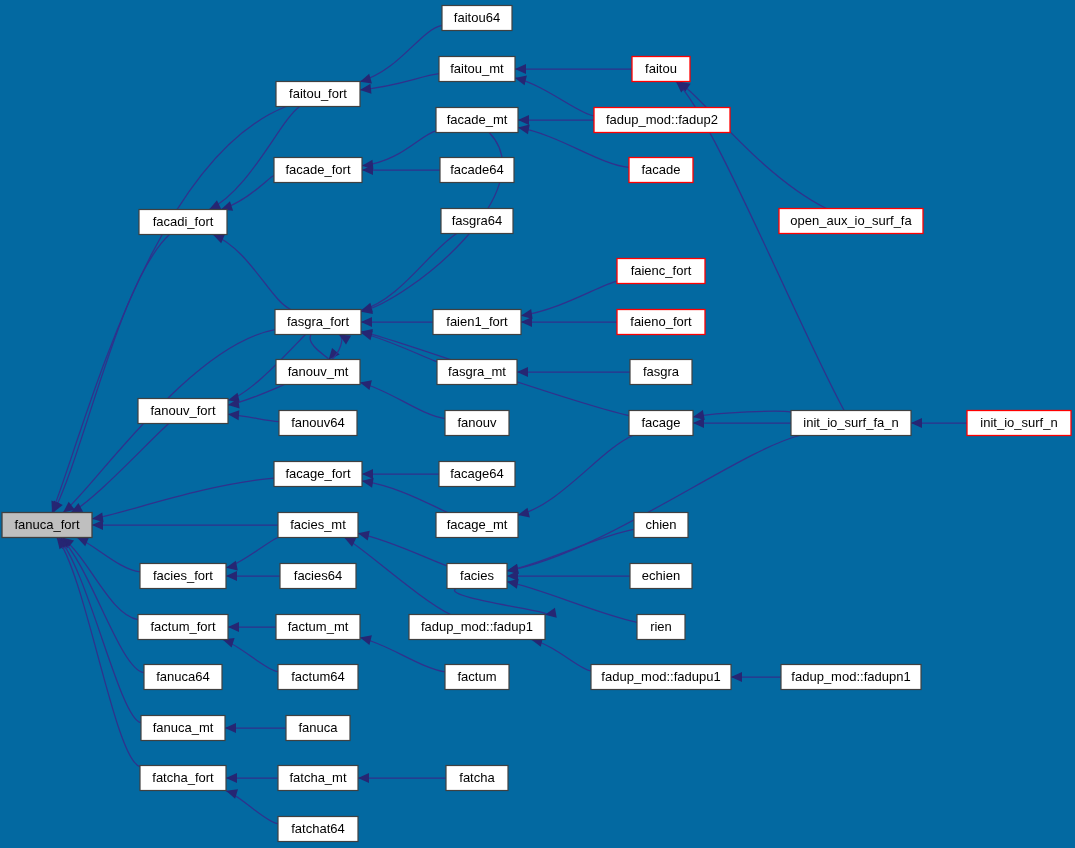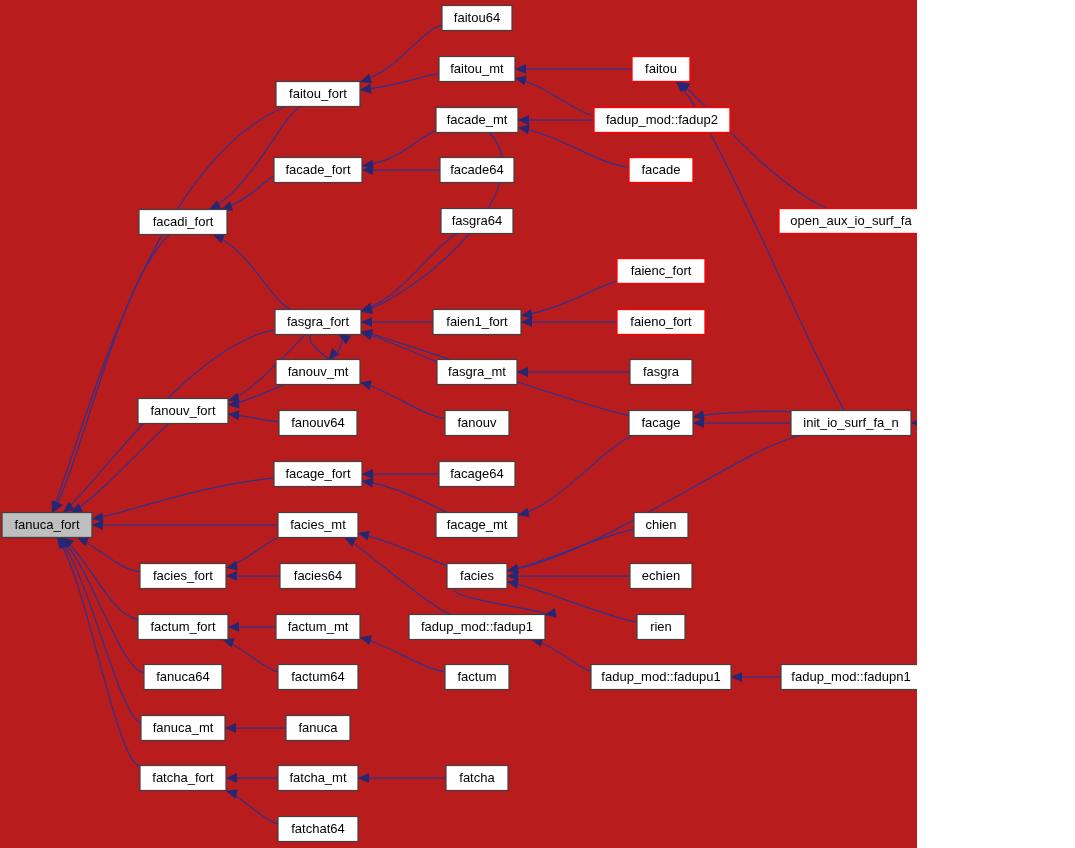--- a/index.html
+++ b/index.html
@@ -1,16 +1,16 @@
 <!DOCTYPE html>
 <html><head>
 <meta charset="utf-8">
 <style>
   html,body{margin:0;padding:0;background:#ffffff;}
-  #page{position:relative;width:917px;height:848px;background:#b91c1c;
+  #page{position:relative;width:1075px;height:848px;background:#0369a1;
         font-family:"Liberation Sans", sans-serif;overflow:hidden;}
   svg{position:absolute;left:0;top:0;width:1075px;height:848px;}
   .nlabel{font-family:"Liberation Sans", sans-serif;font-size:13px;
           fill:#000000;text-anchor:middle;dominant-baseline:middle;}
   .nbox{fill:#ffffff;stroke:#404040;stroke-width:1.2;}
   .nbox.red{stroke:#ff0000;stroke-width:1.3;}
   .nbox.root{fill:#bfbfbf;stroke:#404040;stroke-width:1.3;}
   .edge{fill:none;stroke:#31318c;stroke-width:1.25;}
   .ahead{fill:#262673;stroke:none;}
 </style>

